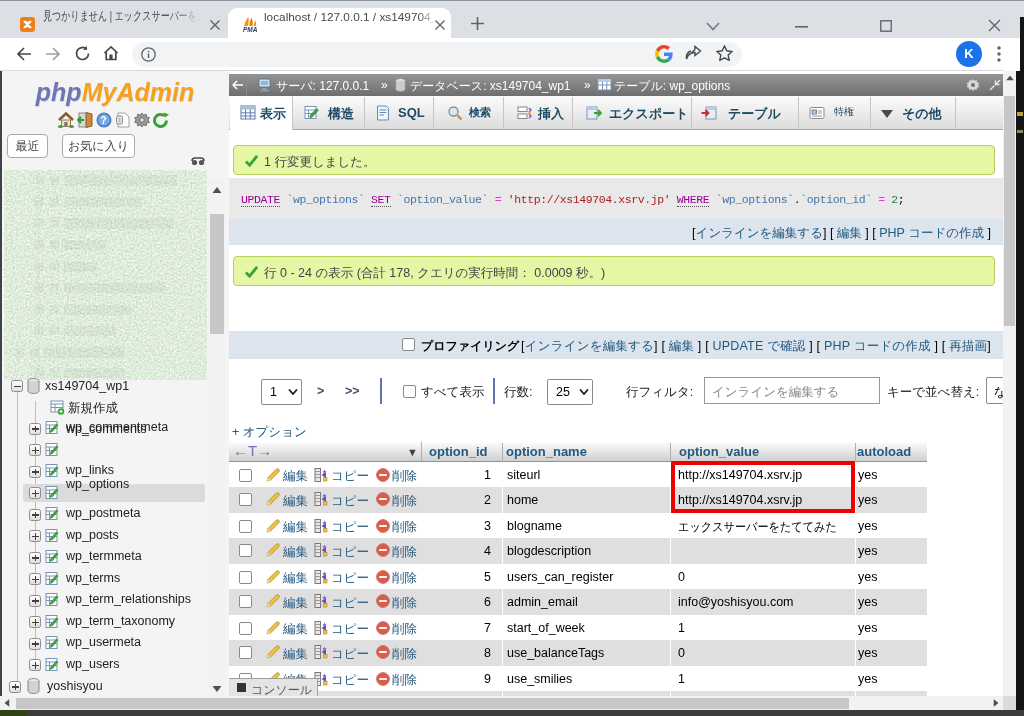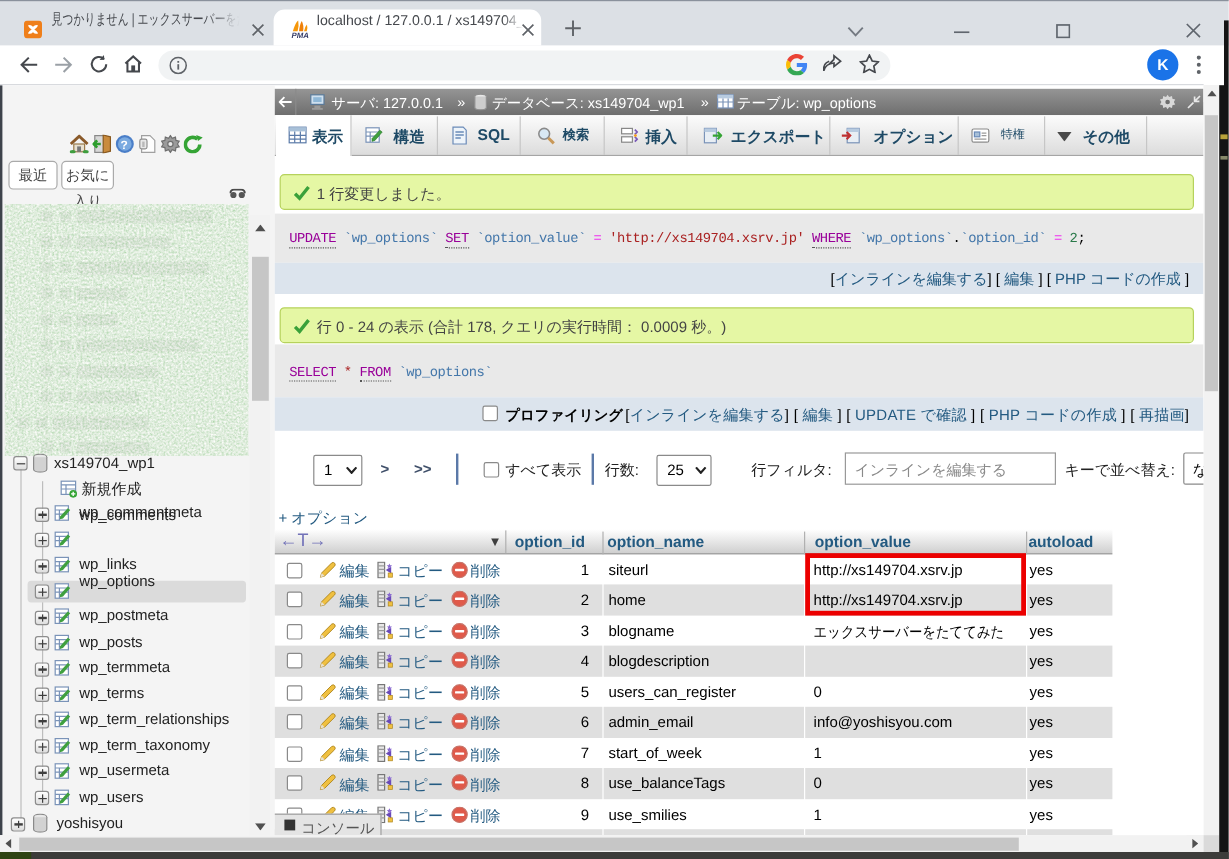--- a/index.html
+++ b/index.html
@@ -140,20 +140,21 @@
   <div class="abs" id="avatarK">K</div>
   <svg class="abs" style="left:997px;top:8px" width="4" height="16" viewBox="0 0 4 16">
       <circle cx="2" cy="2" r="1.7" fill="#5f6368"></circle>
       <circle cx="2" cy="8" r="1.7" fill="#5f6368"></circle>
       <circle cx="2" cy="14" r="1.7" fill="#5f6368"></circle>
     </svg>
 </div>
 
 <div class="abs" id="page">
   <div id="sidebar"></div>
+  <div id="pmalogo"><span class="b">php</span><span class="o">MyAdmin</span></div>
 
   <svg class="abs" style="left:58px;top:41px" width="16" height="16" viewBox="0 0 16 16">
       <path d="M1 8 L8 1.5 L15 8" stroke="#8a5a2a" stroke-width="2.5" fill="none"></path>
       <rect x="3.5" y="8" width="9" height="6.5" fill="#e8e0d0" stroke="#9a7a4a" stroke-width="1"></rect>
       <rect x="6.3" y="10" width="3.2" height="4.5" fill="#777"></rect>
       <ellipse cx="2.5" cy="14.5" rx="2.5" ry="1.5" fill="#3f9e3f"></ellipse>
       <ellipse cx="13.5" cy="14.5" rx="2.5" ry="1.5" fill="#3f9e3f"></ellipse>
     </svg>
   <svg class="abs" style="left:77px;top:41px" width="16" height="16" viewBox="0 0 16 16">
       <rect x="2" y="1" width="8" height="14" fill="#d8d8d8" stroke="#888"></rect>
@@ -173,21 +174,21 @@
   <svg class="abs" style="left:134px;top:41px" width="16" height="16" viewBox="0 0 16 16">
       <path d="M8 1 L9.5 3.2 L12.2 2.3 L12.6 5 L15.3 5.7 L13.9 8 L15.3 10.3 L12.6 11 L12.2 13.7 L9.5 12.8 L8 15 L6.5 12.8 L3.8 13.7 L3.4 11 L0.7 10.3 L2.1 8 L0.7 5.7 L3.4 5 L3.8 2.3 L6.5 3.2 Z" fill="#9a9a9a" stroke="#6e6e6e"></path>
       <circle cx="8" cy="8" r="2.2" fill="#e8e8e8" stroke="#6e6e6e"></circle>
     </svg>
   <svg class="abs" style="left:153px;top:41px" width="16" height="16" viewBox="0 0 16 16">
       <path d="M13.5 8.5 A6 6 0 1 1 11.5 4" stroke="#35a435" stroke-width="3" fill="none"></path>
       <path d="M10.5 0.5 L12 5.5 L16 2.5 Z" fill="#35a435"></path>
     </svg>
 
   <div class="sbbtn" style="left:7px; width:41px;">最近</div>
-  <div class="sbbtn" style="left:51px; width:44px;">お気に入り</div>
+  <div class="sbbtn" style="left:62px; width:73px;">お気に入り</div>
 
   <svg class="abs" style="left:4px;top:99px" width="203" height="210">
     <defs>
       <filter id="nz" x="0" y="0" width="100%" height="100%">
         <feTurbulence type="fractalNoise" baseFrequency="0.55" numOctaves="3" seed="11" stitchTiles="stitch"></feTurbulence>
         <feColorMatrix type="matrix" values="-0.8 0 0 0 1.12  -0.45 0 0 0 1.06  -0.8 0 0 0 1.10  0 0 0 0 1"></feColorMatrix>
       </filter>
     </defs>
     <rect width="203" height="210" fill="#f2f5ee"></rect>
     <g fill="#99a29b" opacity="0.7">
@@ -470,21 +471,21 @@
         <rect x="1" y="2" width="10" height="12" fill="#e8eef4" stroke="#7a93b8"></rect>
         <rect x="1" y="2" width="10" height="3" fill="#b8cbe0"></rect>
         <path d="M8 8 H15 M12 5 L15 8 L12 11" stroke="#35a435" stroke-width="1.8" fill="none"></path>
       </svg>
     <div class="lbl" style="position:absolute;left:380px;top:9px;color:#1e4a66;font-weight:bold;font-size:13px">エクスポート</div>
     <svg class="abs" style="left:472px;top:9px" width="16" height="16" viewBox="0 0 16 16">
         <rect x="5" y="2" width="10" height="12" fill="#e8eef4" stroke="#7a93b8"></rect>
         <rect x="5" y="2" width="10" height="3" fill="#b8cbe0"></rect>
         <path d="M0.5 8 H7.5 M4.5 5 L7.5 8 L4.5 11" stroke="#c03030" stroke-width="1.8" fill="none"></path>
       </svg>
-    <div class="lbl" style="position:absolute;left:499px;top:9px;color:#1e4a66;font-weight:bold;font-size:13px">オプション</div>
+    <div class="lbl" style="position:absolute;left:499px;top:9px;color:#1e4a66;font-weight:bold;font-size:13px">テーブル</div>
     <svg class="abs" style="left:580px;top:9px" width="16" height="16" viewBox="0 0 16 16">
         <rect x="1" y="2.5" width="14" height="11" rx="1.5" fill="#fff" stroke="#8a8a8a"></rect>
         <rect x="3" y="5" width="4.5" height="4" fill="#a8c0d8" stroke="#6a8ab8"></rect>
         <path d="M9 6 H13 M9 8 H13 M3 11 H13" stroke="#9a9a9a" stroke-width="1"></path>
       </svg>
     <div class="lbl" style="position:absolute;left:605px;top:9px;color:#1e4a66;font-weight:normal;font-size:10px">特権</div>
     <svg class="abs" style="left:652px;top:14px" width="12" height="8" viewBox="0 0 12 8">
         <path d="M0 0 H12 L6 8 Z" fill="#4a4a4a"></path>
       </svg>
     <div class="lbl" style="position:absolute;left:673px;top:9px;color:#1e4a66;font-weight:bold;font-size:13px">その他</div>
@@ -501,23 +502,20 @@
   </div>
   <div class="linksrow" style="top:148px;height:26px">
     <div style="position:absolute;right:12px;top:6px">[<span class="bl">インラインを編集する</span>] [ <span class="bl">編集</span> ] [ <span class="bl">PHP コードの作成</span> ]</div>
   </div>
 
   <div class="greenbox" style="top:185px">
     <svg class="check" viewBox="0 0 16 16">
         <path d="M2 9 L6 13 L14 3" stroke="#3aa13a" stroke-width="3" fill="none"></path>
       </svg>
     <span class="gtxt">行 0 - 24 の表示 (合計 178, クエリの実行時間： 0.0009 秒。)</span>
-  </div>
-  <div class="sqlblock" style="top:216px;height:44px">
-    <div style="position:absolute;left:12px;top:17px"><kw>SELECT</kw> <strq>*</strq> <kw>FROM</kw> <idq>`wp_options`</idq></div>
   </div>
   <div class="linksrow" style="top:260px;height:28px">
     <div class="cb" style="left:173px;top:7px"></div>
     <div style="position:absolute;left:192px;top:7px;font-weight:bold;font-size:12px">プロファイリング</div>
     <div style="position:absolute;left:292px;top:7px;white-space:nowrap;letter-spacing:0.2px">[<span class="bl">インラインを編集する</span>] [ <span class="bl">編集</span> ] [ <span class="bl">UPDATE で確認</span> ] [ <span class="bl">PHP コードの作成</span> ] [ <span class="bl">再描画</span>]</div>
   </div>
 
   <div class="pgsel" style="left:261px;top:308px;width:41px;height:26px">
       <span style="position:absolute;left:8px;top:5px">1</span>
       <svg class="car" viewBox="0 0 10 6">

